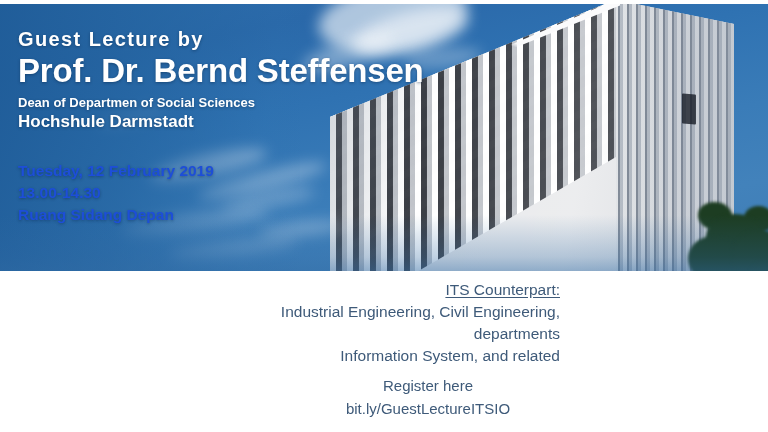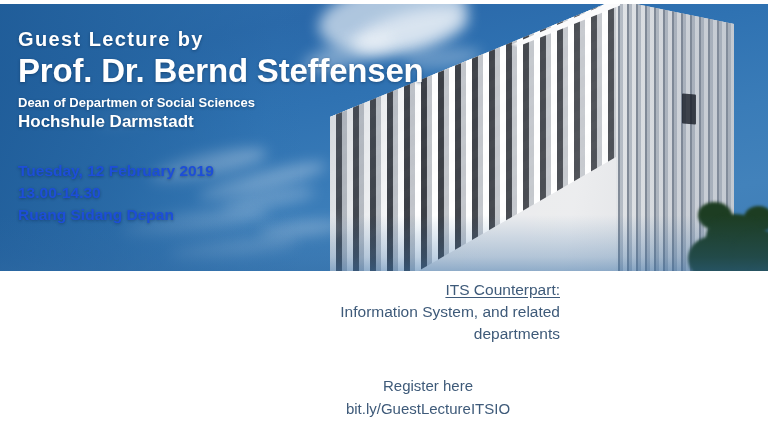--- a/index.html
+++ b/index.html
@@ -374,22 +374,23 @@
     </div>
   </div>
 
   <div class="panel">
 
     <div class="cols">
 
 
       <div class="col-right">
         <div class="p-head">ITS Counterpart:</div>
+        <div class="p-line">Industrial Engineering, Civil Engineering,</div>
+        <div class="p-line">departments</div>
         <div class="p-line">Information System, and related</div>
-        <div class="p-line">departments</div>
       </div>
     </div>
 
     <div class="register">
       <div class="r-line">Register here</div>
       <div class="r-line">bit.ly/GuestLectureITSIO</div>
     </div>
   </div>
 </div>
 

